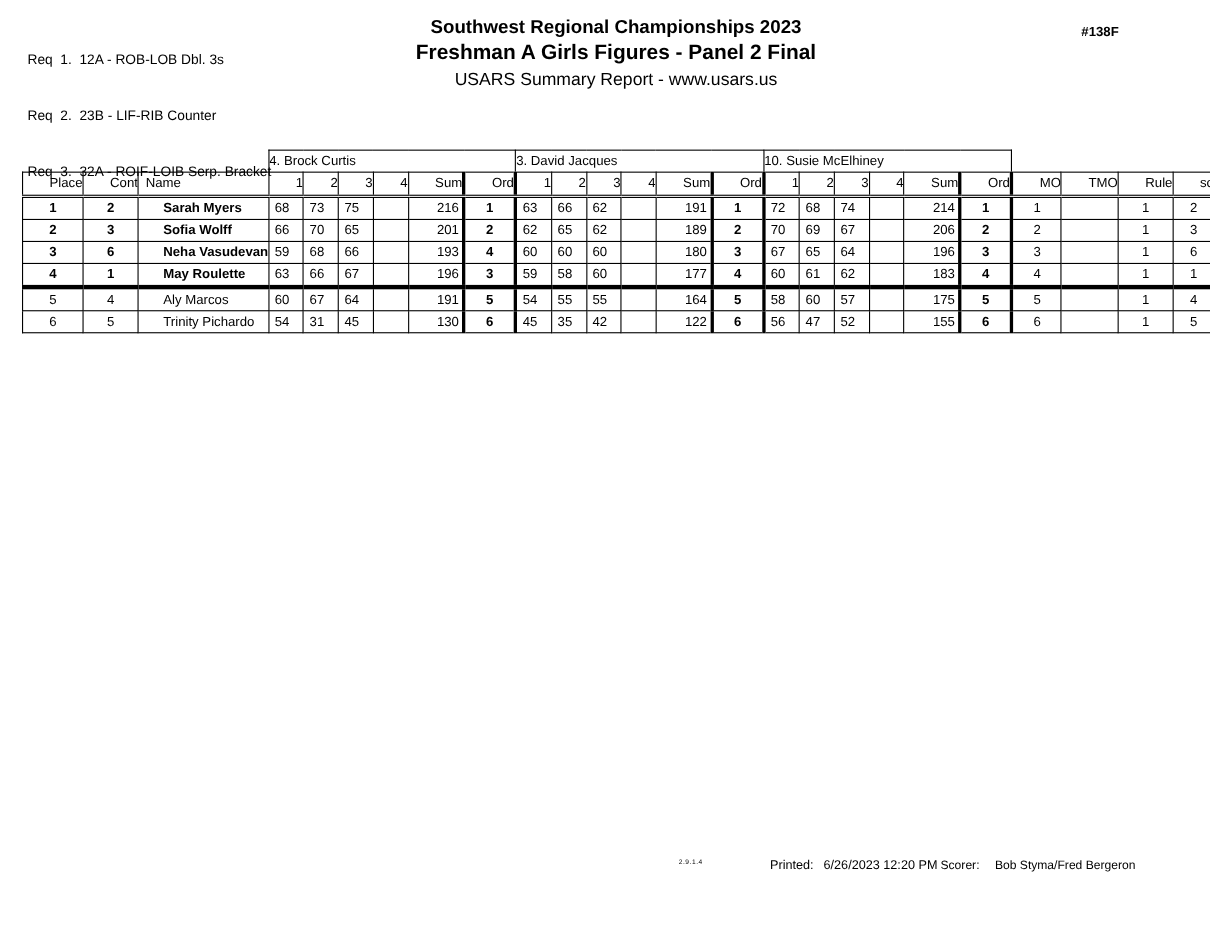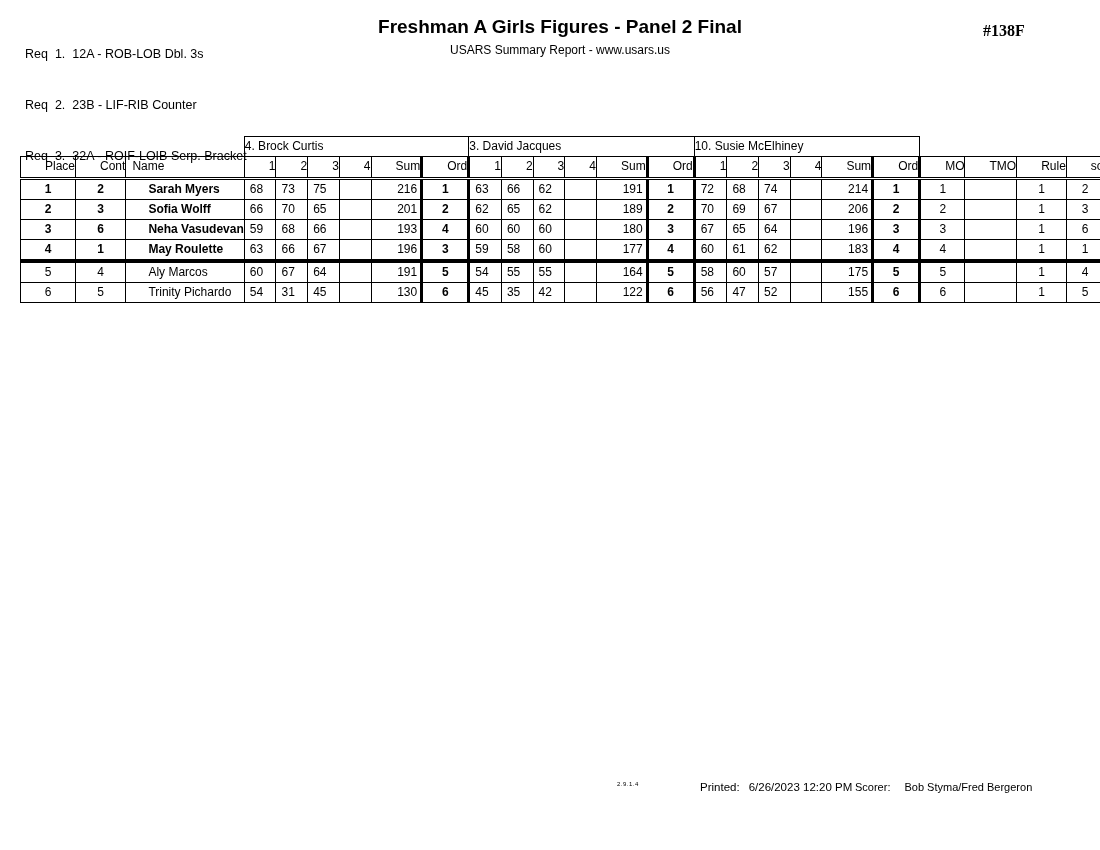--- a/index.html
+++ b/index.html
@@ -30,28 +30,27 @@
   .center-head {
     position: absolute;
     left: 20px;
     top: 14px;
     width: 1080px;
     text-align: center;
   }
   .title-line      { font-size: 17px; font-weight: bold; line-height: 22px; white-space: pre; }
   .venue-line      { font-size: 15px; line-height: 21px; white-space: pre; }
   .event-line      { font-size: 19px; font-weight: bold; line-height: 25px; white-space: pre; }
-  .report-line     { font-size: 12px; line-height: 23px; white-space: pre; }
+  .report-line     { font-size: 16px; line-height: 23px; white-space: pre; }
   .evtnum {
     position: absolute;
     left: 983px;
     top: 22px;
-    font-size: 16px;
+    font-size: 12px;
     font-weight: bold;
-    font-family: Liberation Serif, serif;
   }
   
   table.results {
     position: absolute;
     left: 20px;
     top: 136px;
     border-collapse: collapse;
     table-layout: fixed;
     font-size: 12px;
   }
@@ -127,20 +126,21 @@
 
 <div class="page">
 
   <div class="req-block">
     <div>Req  1.  12A - ROB-LOB Dbl. 3s</div>
     <div>Req  2.  23B - LIF-RIB Counter</div>
     <div>Req  3.  32A - ROIF-LOIB Serp. Bracket</div>
   </div>
 
   <div class="center-head">
+    <div class="title-line">Southwest Regional Championships 2023</div>
     <div class="event-line">Freshman A Girls Figures - Panel 2 Final</div>
     <div class="report-line">USARS Summary Report - www.usars.us</div>
   </div>
 
   <div class="evtnum">#138F</div>
 
   <table class="results">
     <colgroup id="cols">
         <col style="width: 40px;">
         <col style="width: 36px;">

